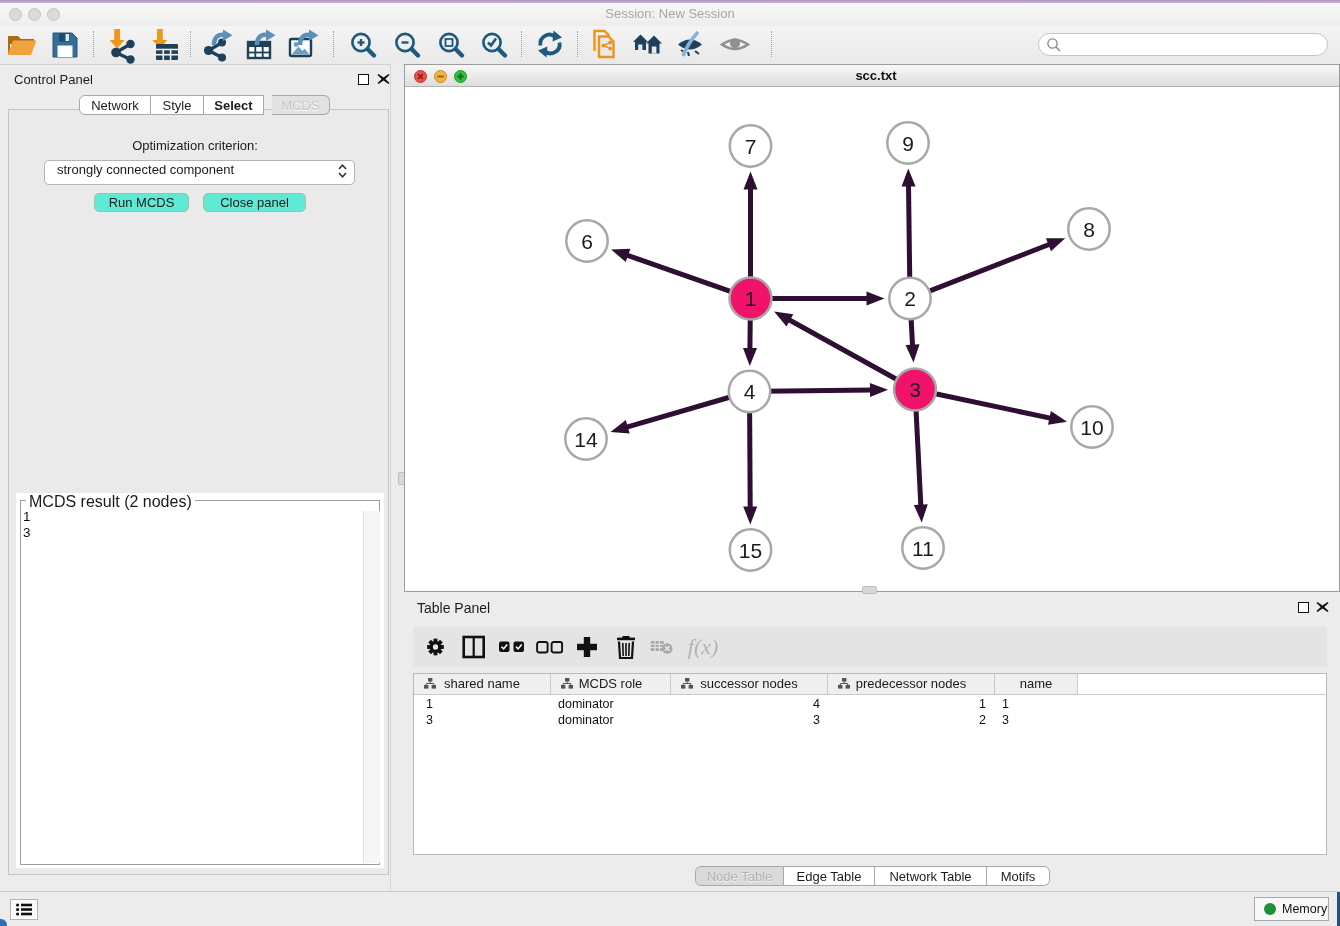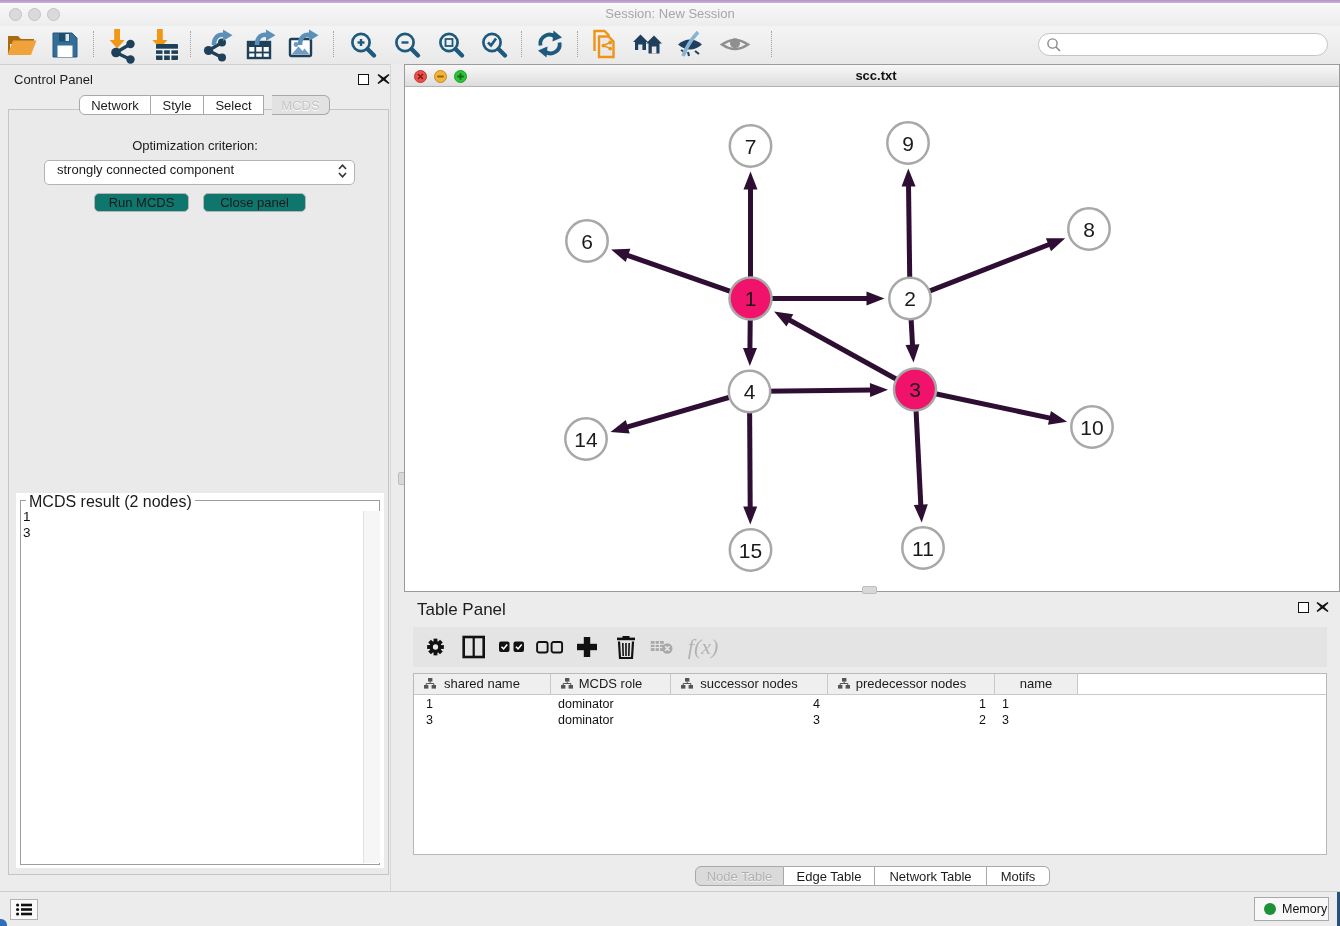--- a/index.html
+++ b/index.html
@@ -17,37 +17,37 @@
   
   #cp-title{left:14px;top:72px;font-size:13px;color:#1c1c1c;}
   #cp-box{left:358px;top:74px;width:9px;height:9px;border:1.6px solid #111;background:#fff;}
   #cp-tabs{left:79px;top:95px;height:20px;}
   .tab{position:absolute;top:0;height:20px;box-sizing:border-box;background:#fff;border:1px solid #a8a8a8;
        font-size:13px;color:#1c1c1c;text-align:center;line-height:20px;}
   #cp-pane{left:8px;top:109px;width:381px;height:766px;background:#eaeaea;border:1px solid #c5c5c5;box-sizing:border-box;}
   #opt-label{left:0px;top:138px;width:390px;text-align:center;font-size:13px;color:#1a1a1a;}
   #dropdown{left:44px;top:160px;width:311px;height:25px;background:#fff;border:1px solid #b4b4b4;border-radius:5px;
             box-sizing:border-box;font-size:13px;color:#1a1a1a;line-height:17px;padding-left:12px;}
-  .btn{position:absolute;height:19px;background:#0f766e;border:1px solid #b4b4b4;border-radius:5px;box-sizing:border-box;
+  .btn{position:absolute;height:19px;background:#5eead4;border:1px solid #b4b4b4;border-radius:5px;box-sizing:border-box;
        font-size:13px;color:#1a1a1a;text-align:center;line-height:17px;}
   #mcds-white{left:16px;top:493px;width:368px;height:375px;background:#fff;}
   #mcds-field{left:20px;top:500px;width:360px;height:365px;border:1px solid #9d9d9d;box-sizing:border-box;}
   #mcds-legend{left:26px;top:493px;background:#fff;padding:0 3px;font-size:16px;color:#1a1a1a;}
   #mcds-scroll{left:363px;top:511px;width:16px;height:352px;background:#f6f6f6;border-left:1px solid #e2e2e2;}
   
   #vsplit{left:390px;top:64px;width:14px;height:827px;background:#ececec;border-left:1px solid #d6d6d6;}
   #vgrip{left:398px;top:472px;width:7px;height:11px;background:#d8d8d8;border:1px solid #bdbdbd;border-radius:2px;}
   
   #net{left:404px;top:64px;width:936px;height:528px;border:1px solid #9b9b9b;box-sizing:border-box;background:#fff;}
   #net-tb{left:0;top:0;width:934px;height:21px;background:linear-gradient(#f8f8f8,#dddddd);border-bottom:1px solid #b3b3b3;}
   #net-title{left:4px;top:3px;width:934px;text-align:center;font-size:13px;font-weight:bold;color:#111;}
   .light{position:absolute;top:5px;width:13px;height:13px;border-radius:50%;box-sizing:border-box;}
   #hgrip{left:862px;top:586px;width:13px;height:6px;background:#d8d8d8;border:1px solid #bdbdbd;border-radius:2px;}
   
-  #tp-title{left:417px;top:600px;font-size:17px;color:#1c1c1c;}
+  #tp-title{left:417px;top:600px;font-size:14px;color:#1c1c1c;}
   #tp-box{left:1298px;top:602px;width:9px;height:9px;border:1.6px solid #111;background:#fff;}
   #tbl{left:413px;top:673px;width:914px;height:182px;background:#fff;border:1px solid #b9b9b9;box-sizing:border-box;}
   .hcell{position:absolute;top:0;height:20px;box-sizing:border-box;background:#efefef;border-right:1px solid #c9c9c9;
          font-size:13px;color:#1a1a1a;text-align:center;line-height:20px;}
   .rcell{position:absolute;font-size:12.5px;color:#111;}
   #btabs{left:695px;top:866px;height:20px;}
   .btab{position:absolute;top:0;height:20px;box-sizing:border-box;background:#fff;border:1px solid #a8a8a8;
         font-size:13px;color:#1c1c1c;text-align:center;line-height:20px;}
   
   #status{left:0;top:891px;width:1340px;height:35px;background:#ececec;border-top:1px solid #cccccc;}
@@ -200,21 +200,21 @@
 
 <div id="cp-title" class="abs">Control Panel</div>
 <div id="cp-box" class="abs"></div>
 <svg class="abs" style="left:377px;top:73px;" width="13" height="12" viewBox="0 0 13 12">
  <path d="M1.5 1 L6.5 4.6 L11.5 1 L12.5 2 L8.3 6 L12.5 10 L11.5 11 L6.5 7.4 L1.5 11 L0.5 10 L4.7 6 L0.5 2 Z" fill="#111"></path>
 </svg>
 <div id="cp-pane" class="abs"></div>
 <div id="cp-tabs" class="abs">
   <div class="tab" style="left:0;width:72px;border-radius:6px 0 0 6px;">Network</div>
   <div class="tab" style="left:72px;width:53px;border-left:none;">Style</div>
-  <div class="tab" style="left:125px;width:60px;border-left:none;">Select</div>
+  <div class="tab" style="left:125px;width:60px;border-left:none;font-weight:bold;">Select</div>
   <div class="tab" style="left:185px;width:58px;border-left:none;border-radius:0 6px 6px 0;background:#e2e2e2;color:#c6c6c6;text-shadow:0 1px 0 #fff;margin-left:8px;">MCDS</div>
 </div>
 <div id="opt-label" class="abs">Optimization criterion:</div>
 <div id="dropdown" class="abs">strongly connected component
   <svg style="position:absolute;right:7px;top:2.5px;" width="9" height="14" viewBox="0 0 9 14">
     <path d="M1 5 L4.5 1.2 L8 5" fill="none" stroke="#333" stroke-width="1.6"></path>
     <path d="M1 9 L4.5 12.8 L8 9" fill="none" stroke="#333" stroke-width="1.6"></path>
   </svg>
 </div>
 <div class="btn" style="left:94px;top:193px;width:95px;">Run MCDS</div>

